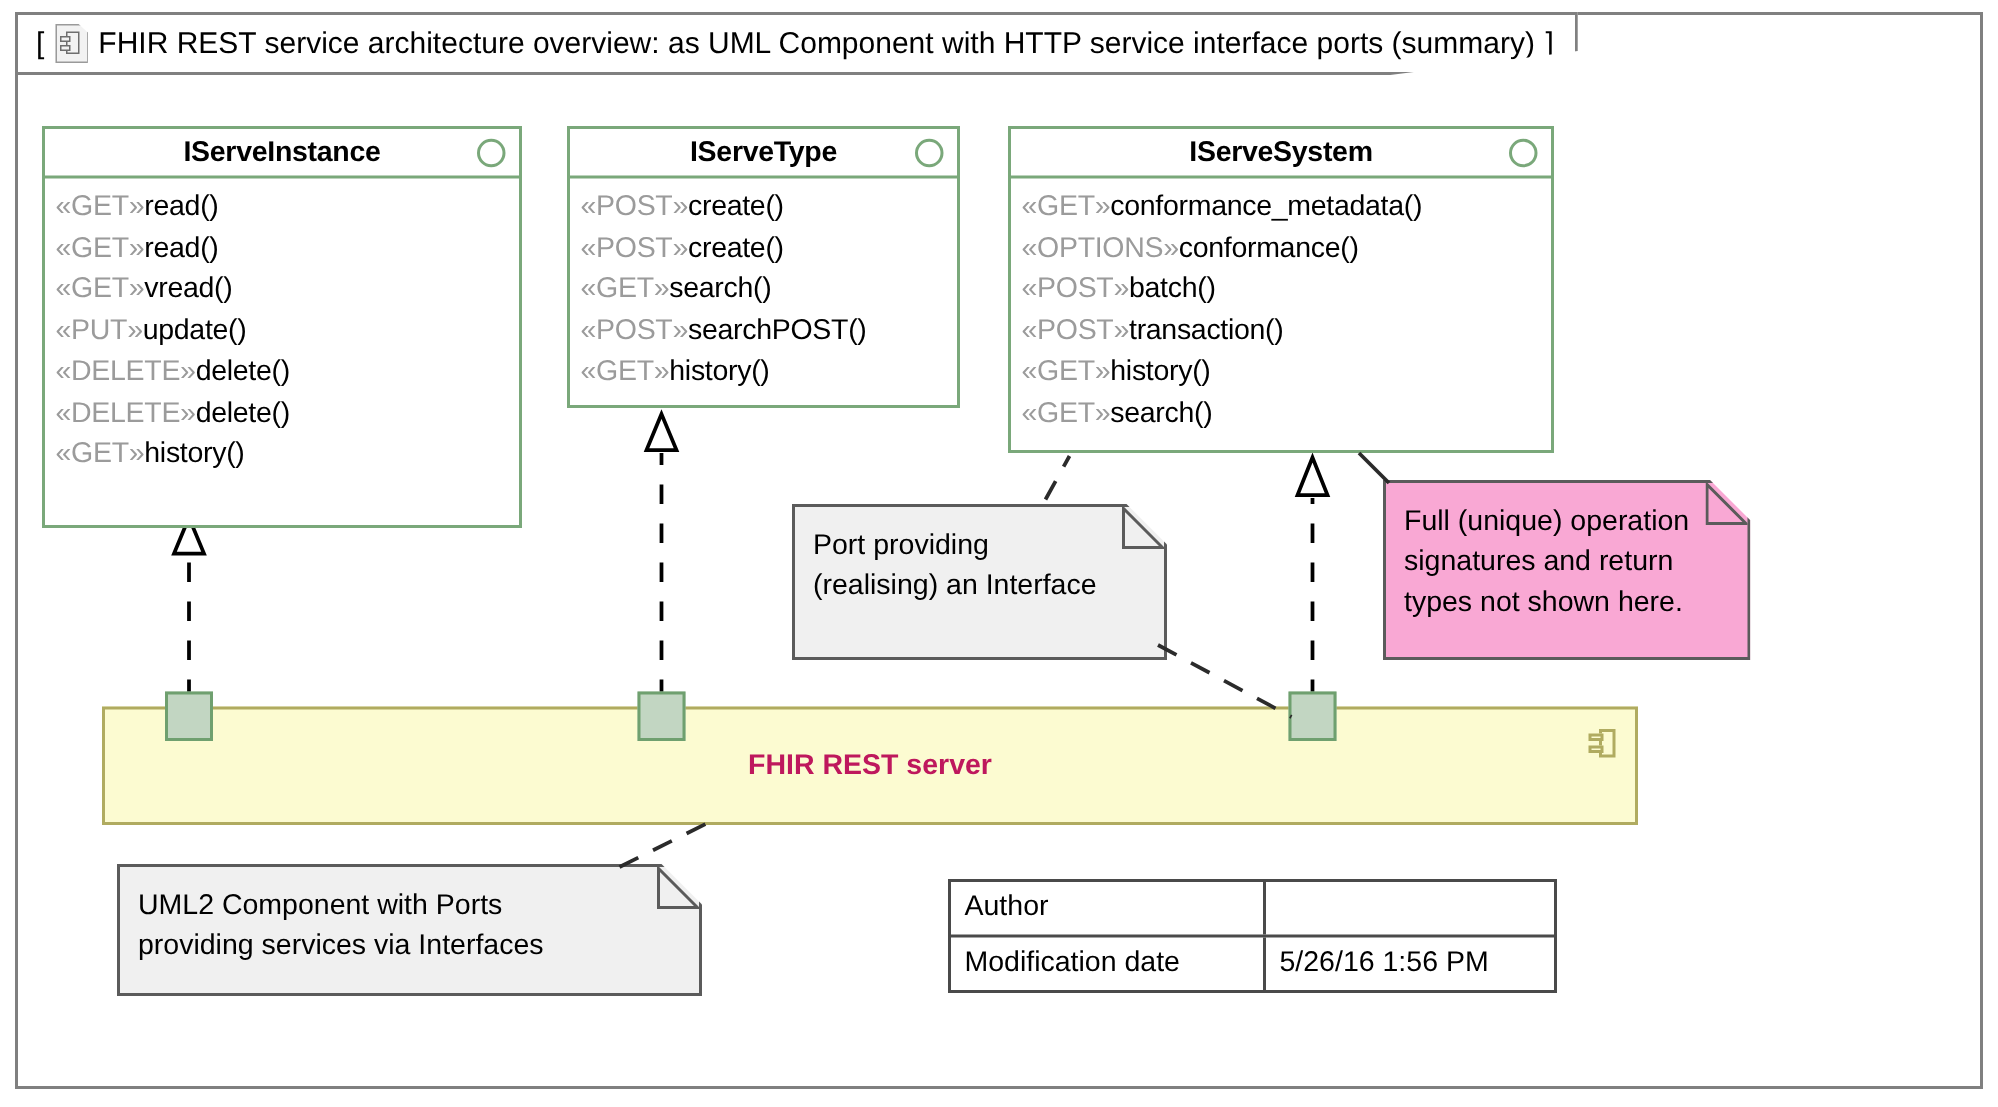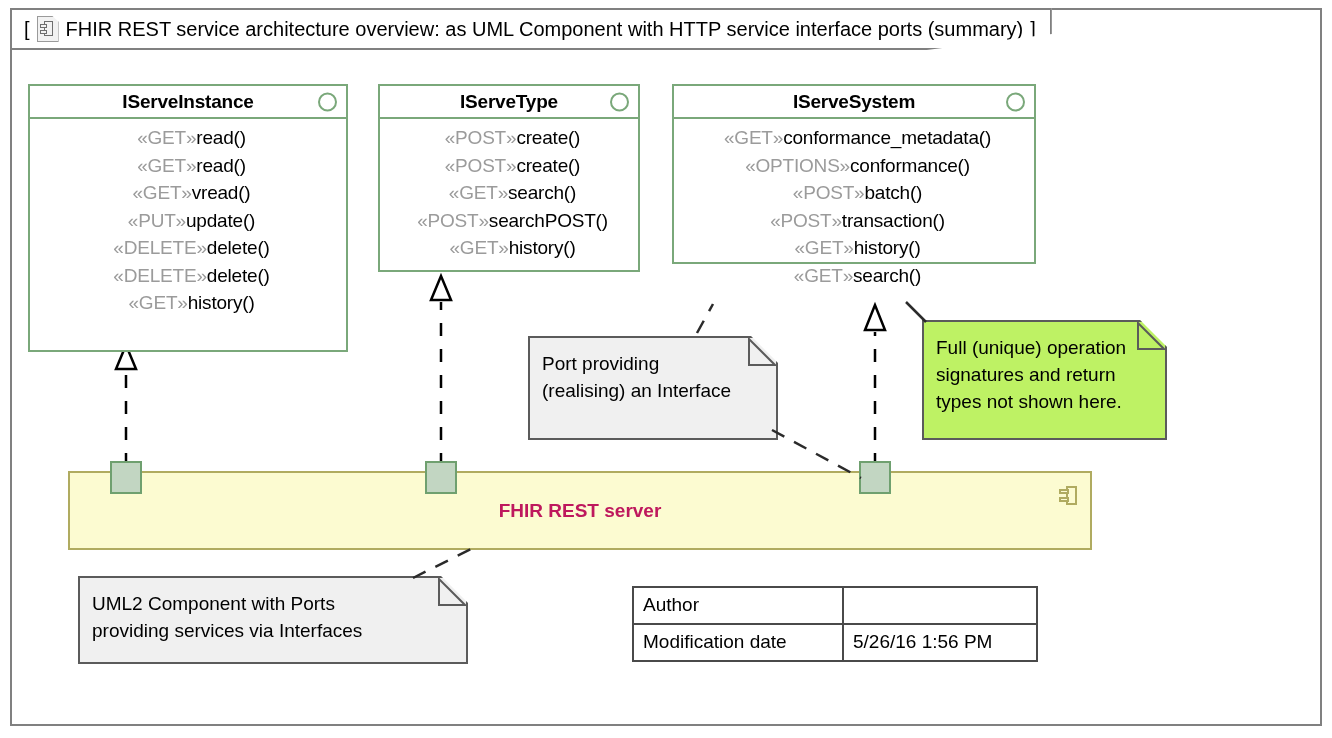--- a/index.html
+++ b/index.html
@@ -79,21 +79,20 @@
   }
   .doc-icon .comp-tab.t1 { top: 8px; }
   .doc-icon .comp-tab.t2 { top: 14px; }
 
   
   .iface {
     position: absolute;
     background: #ffffff;
     border: 2px solid #7aa87a;
     z-index: 3;
-    text-align: center;
   }
   .iface-header {
     position: relative;
     height: 33px;
     border-bottom: 2px solid #7aa87a;
     display: flex;
     align-items: center;
     justify-content: center;
   }
   .iface-name {
@@ -173,21 +172,21 @@
   }
 
   
   .note {
     position: absolute;
     border: 2px solid #5b5b5b;
     z-index: 6;
     padding: 12px 10px 10px 12px;
   }
   .note.grey { background: #f0f0f0; }
-  .note.orange { background: #bef264; border-color: #5b5b5b; }
+  .note.orange { background: #f9a8d4; border-color: #5b5b5b; }
   .note-clip {
     -webkit-clip-path: polygon(0 0, calc(100% - 27px) 0, 100% 27px, 100% 100%, 0 100%);
     clip-path: polygon(0 0, calc(100% - 27px) 0, 100% 27px, 100% 100%, 0 100%);
   }
   .note-corner {
     position: absolute;
     top: 0; right: 0;
     width: 28px; height: 28px;
     pointer-events: none;
   }
@@ -287,21 +286,21 @@
     </div>
     <div class="iface-ops">
       <div class="op"><span class="stereo">«POST»</span><span>create()</span></div>
       <div class="op"><span class="stereo">«POST»</span><span>create()</span></div>
       <div class="op"><span class="stereo">«GET»</span><span>search()</span></div>
       <div class="op"><span class="stereo">«POST»</span><span>searchPOST()</span></div>
       <div class="op"><span class="stereo">«GET»</span><span>history()</span></div>
     </div>
   </div>
 
-  <div class="iface" id="iface-2" style="left:672px; top:84px; width:364px; height:180px;">
+  <div class="iface" id="iface-2" style="left:672px; top:84px; width:364px; height:218px;">
     <div class="iface-header">
       <span class="iface-name">IServeSystem</span>
       <span class="iface-circle"></span>
     </div>
     <div class="iface-ops">
       <div class="op"><span class="stereo">«GET»</span><span>conformance_metadata()</span></div>
       <div class="op"><span class="stereo">«OPTIONS»</span><span>conformance()</span></div>
       <div class="op"><span class="stereo">«POST»</span><span>batch()</span></div>
       <div class="op"><span class="stereo">«POST»</span><span>transaction()</span></div>
       <div class="op"><span class="stereo">«GET»</span><span>history()</span></div>

